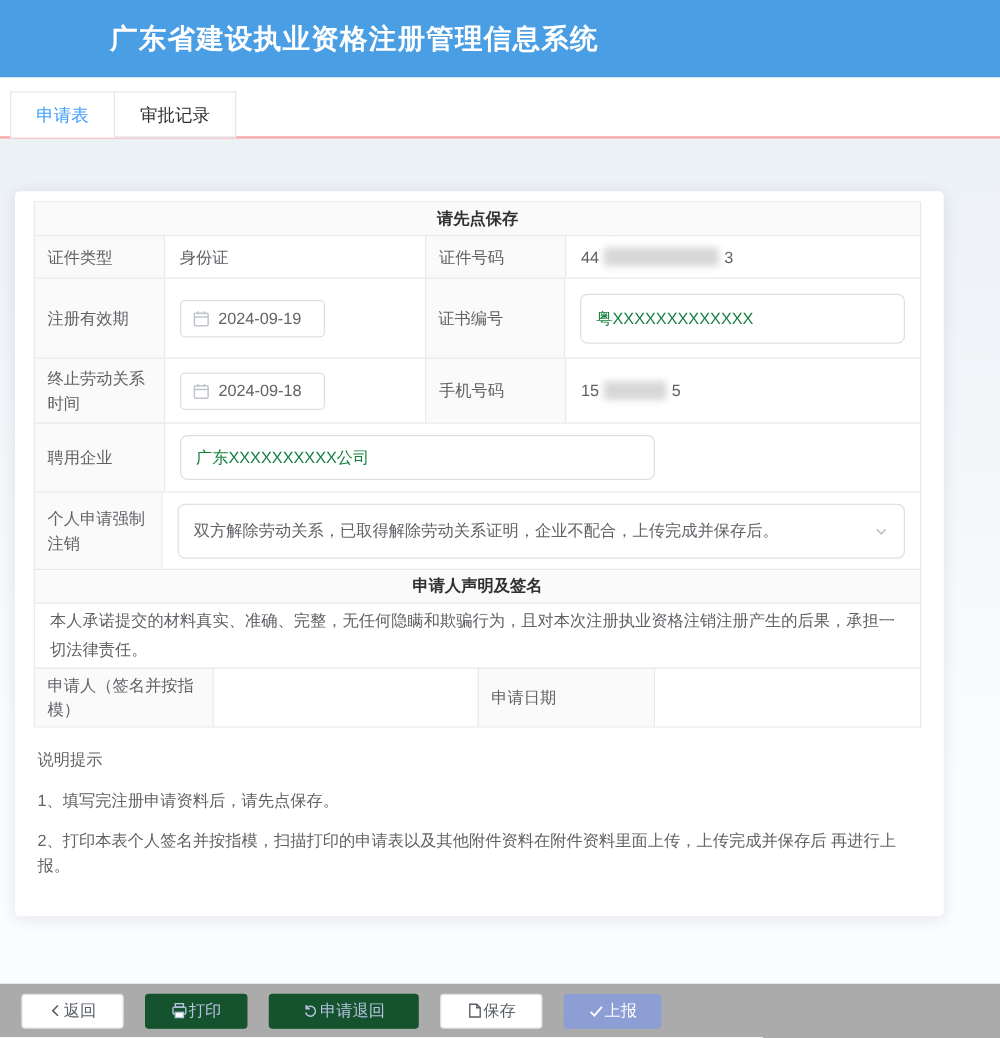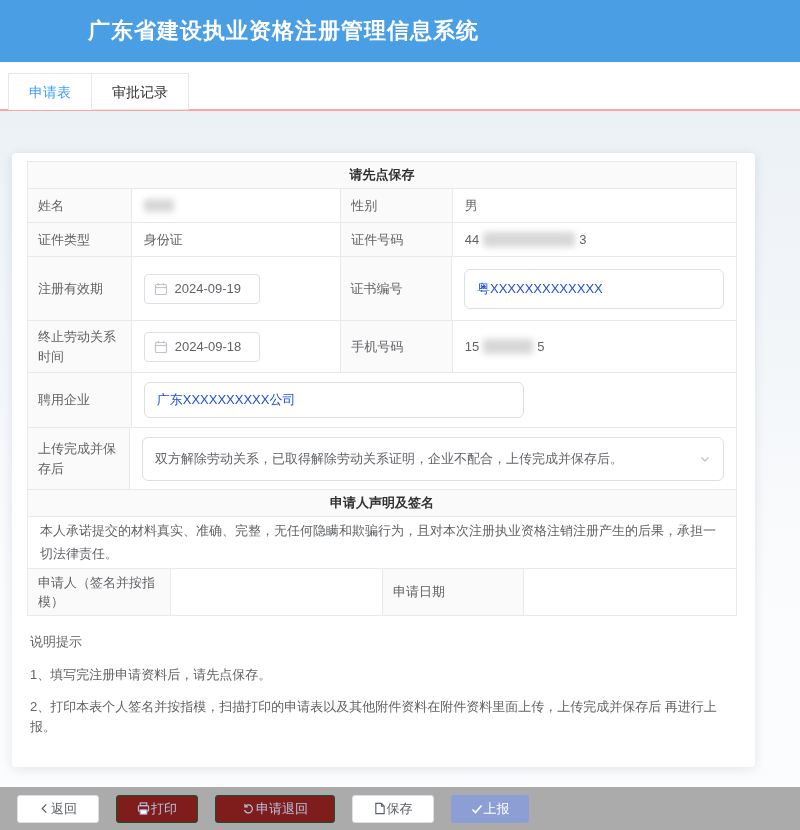--- a/index.html
+++ b/index.html
@@ -45,39 +45,39 @@
             border-radius:2px; opacity:.8; margin:0 4px; }
   .redact.name { width:30px; height:13px; margin-left:0; }
   .redact.id { width:92px; height:15px; }
   .redact.phone { width:50px; height:15px; }
 
   
   .date-input { width:116px; height:30px; border:1px solid #dcdfe6; border-radius:4px; background:#fff;
                 display:flex; align-items:center; padding:0 9px; gap:7px; color:#606266; cursor:pointer; }
   .date-input svg { flex:none; }
   .text-input { border:1px solid #dcdfe6; border-radius:6px; background:#fff; display:flex;
-                align-items:center; padding:0 12px; color:#1d4ed8; cursor:text; }
+                align-items:center; padding:0 12px; color:#15803d; cursor:text; }
   .input-cert { width:270px; height:40px; }
   .input-emp { width:380px; height:36px; }
   .select-box { width:584px; height:44px; border:1px solid #dcdfe6; border-radius:6px; background:#fff;
                 display:flex; align-items:center; justify-content:space-between; padding:0 12px; cursor:pointer; }
   .select-box .chev { color:#c0c4cc; display:flex; }
 
   
   .notes { padding:16px 2px 0 3px; font-size:13px; color:#606266; }
   .notes p { margin-bottom:13px; line-height:1.5; }
 
   
   .footerbar { position:absolute; left:0; bottom:0; width:800px; height:43px; background:#ababab;
                display:flex; align-items:center; padding-left:17px; gap:17px; }
   .btn { height:28px; border-radius:3px; font-size:13px; display:flex; align-items:center;
          justify-content:center; gap:1px; cursor:pointer; font-family:inherit; }
   .btn svg { flex:none; }
   .btn-plain { background:#fff; border:1px solid #dcdfe6; color:#5a5e66; }
-  .btn-disabled { background:#7f1d1d; border:1px solid #14532d; color:#b7c3e0; cursor:not-allowed;text-align:right; }
+  .btn-disabled { background:#14532d; border:1px solid #14532d; color:#b7c3e0; cursor:not-allowed;text-align:right; }
   .btn-primary { background:#8d9ed5; border:1px solid #8d9ed5; color:#fff; }
   .bw82 { width:82px; } .bw96 { width:120px; } .bw78 { width:78px; }
 </style>
 </head>
 <body>
 
 <div class="page">
 
   <div class="topbar">
     <h1>广东省建设执业资格注册管理信息系统</h1>
@@ -94,28 +94,20 @@
 
   <div class="content">
     <div class="card">
 
       <div class="tbl">
 
         <div class="trow first">
           <div class="cell sect wfull h26">请先点保存</div>
         </div>
 
-        <div class="trow">
-          <div class="cell lbl w1 h34">姓名</div>
-          <div class="cell val w2 h34">
-            <span class="redact name"></span>
-          </div>
-          <div class="cell lbl w3 h34">性别</div>
-          <div class="cell val w4 h34">男</div>
-        </div>
 
         <div class="trow">
           <div class="cell lbl w1 h34">证件类型</div>
           <div class="cell val w2 h34">身份证</div>
           <div class="cell lbl w3 h34">证件号码</div>
           <div class="cell val w4 h34">
             <span>44</span>
             <span class="redact id"></span>
             <span>3</span>
           </div>
@@ -166,21 +158,21 @@
         <div class="trow">
           <div class="cell lbl w1 h55">聘用企业</div>
           <div class="cell val wspan h55">
             <div class="text-input input-emp">
               <span>广东XXXXXXXXXX公司</span>
             </div>
           </div>
         </div>
 
         <div class="trow">
-          <div class="cell lbl w1 h62">上传完成并保存后</div>
+          <div class="cell lbl w1 h62">个人申请强制注销</div>
           <div class="cell val wspan h62">
             <div class="select-box">
               <span>双方解除劳动关系，已取得解除劳动关系证明，企业不配合，上传完成并保存后。</span>
               <span class="chev">
                 <svg width="12" height="12" viewBox="0 0 12 12" fill="none" stroke="#c0c4cc" stroke-width="1.4">
                   <polyline points="2.5,4.5 6,8 9.5,4.5"></polyline>
                 </svg>
               </span>
             </div>
           </div>

